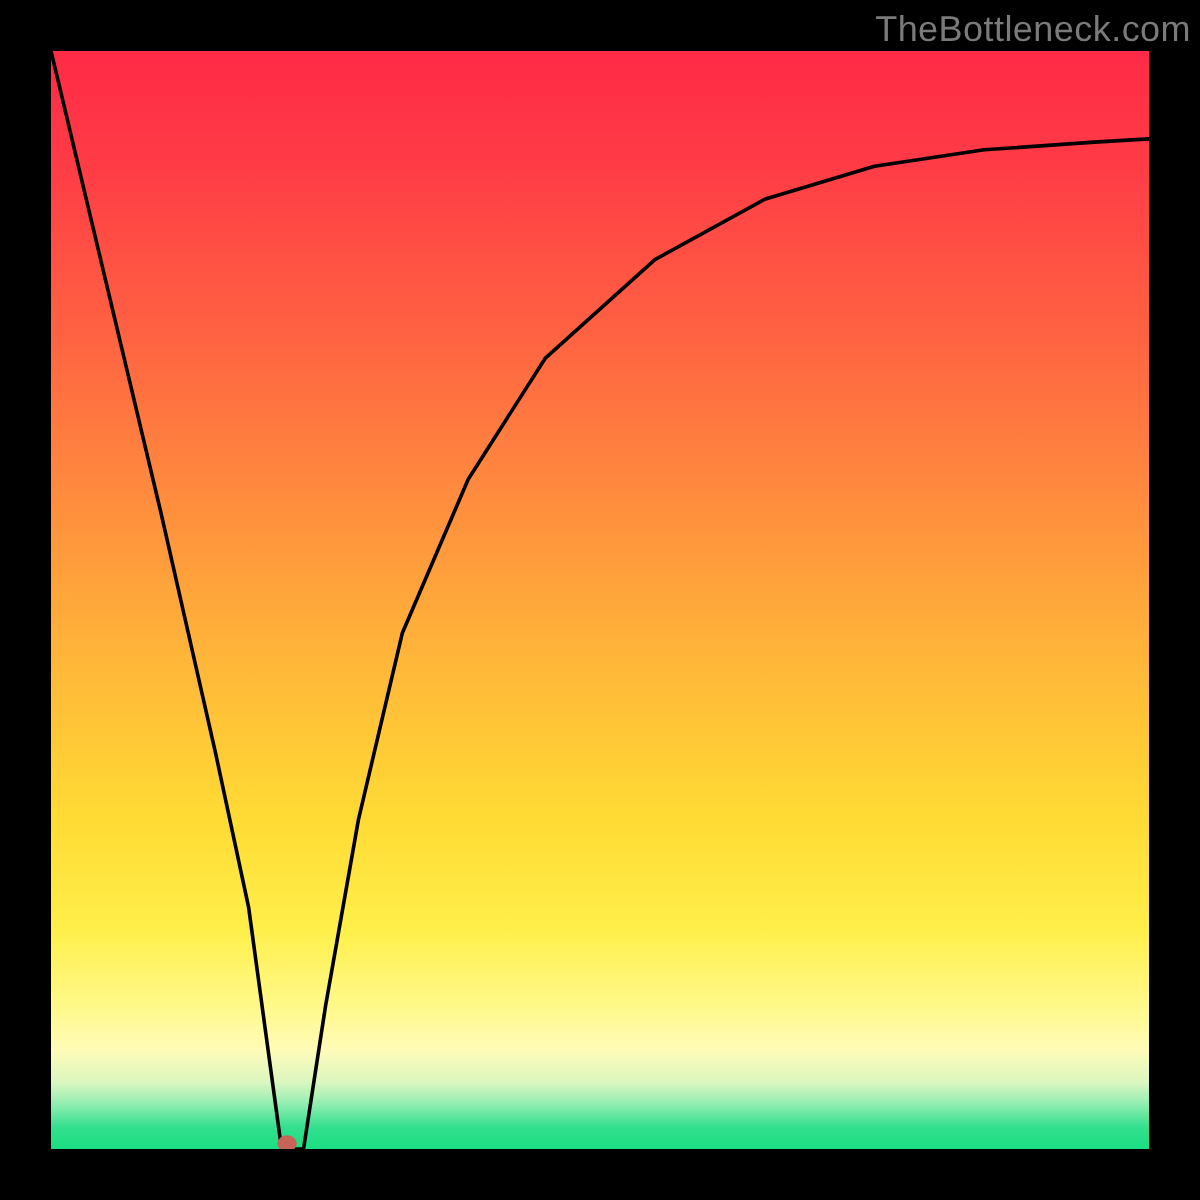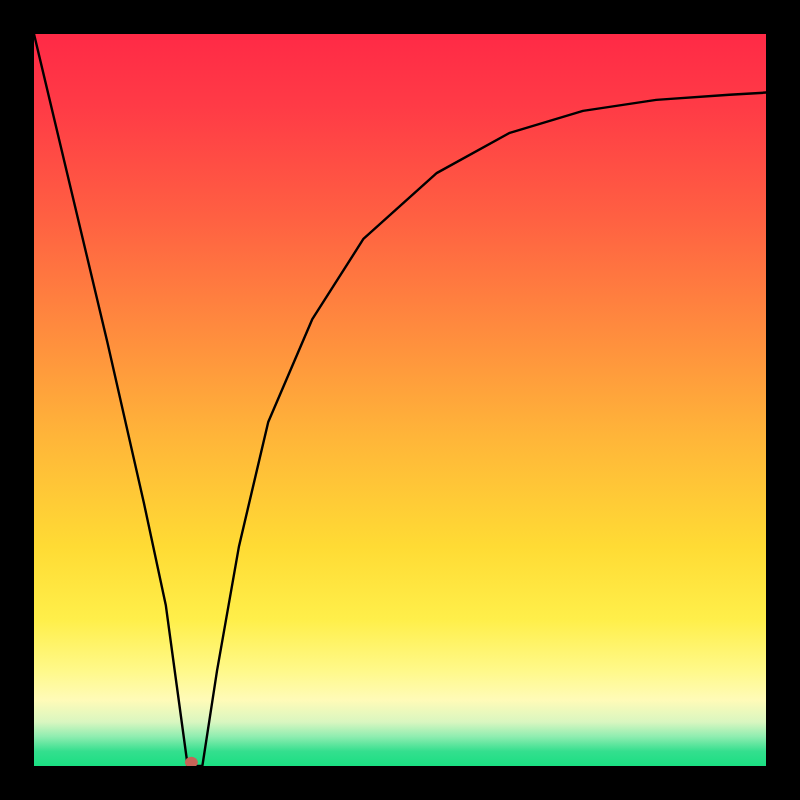--- a/index.html
+++ b/index.html
@@ -65,13 +65,14 @@
 
 <div class="frame">
 
   <div class="plot-area">
     <svg class="curve" viewBox="0 0 732 732" preserveAspectRatio="none">
       <path id="curve-path" d="M0.00 0.00 L36.60 153.72 L73.20 307.44 L109.80 468.48 L131.76 570.96 L142.74 651.48 L153.72 732.00 L168.36 732.00 L183.00 636.84 L204.96 512.40 L234.24 387.96 L278.16 285.48 L329.40 204.96 L402.60 139.08 L475.80 98.82 L549.00 76.86 L622.20 65.88 L695.40 60.76 L732.00 58.56" fill="none" stroke="#000" stroke-width="2.4" stroke-linejoin="round" stroke-linecap="round"></path>
       <ellipse id="marker-dot" cx="157.38" cy="728.34" rx="6.5" ry="5.5" fill="#c76458"></ellipse>
     </svg>
   </div>
 
+  <div class="watermark">TheBottleneck.com</div>
 </div>
 
 </body></html>

